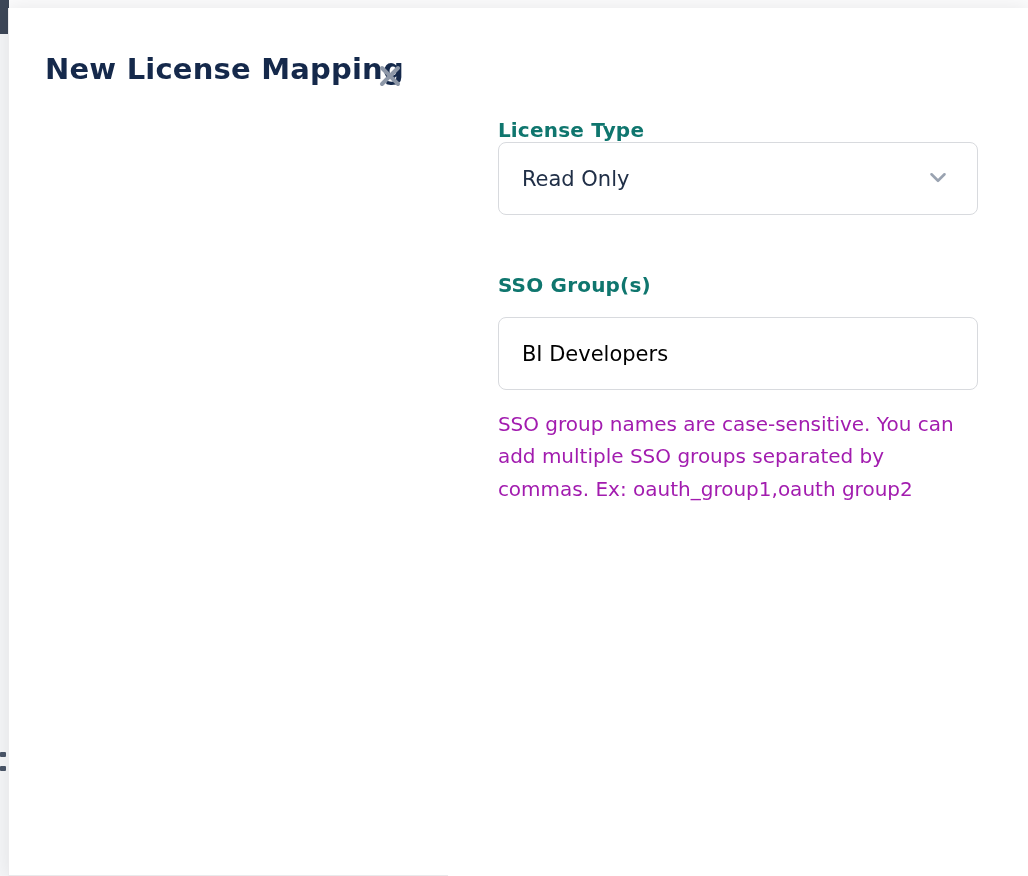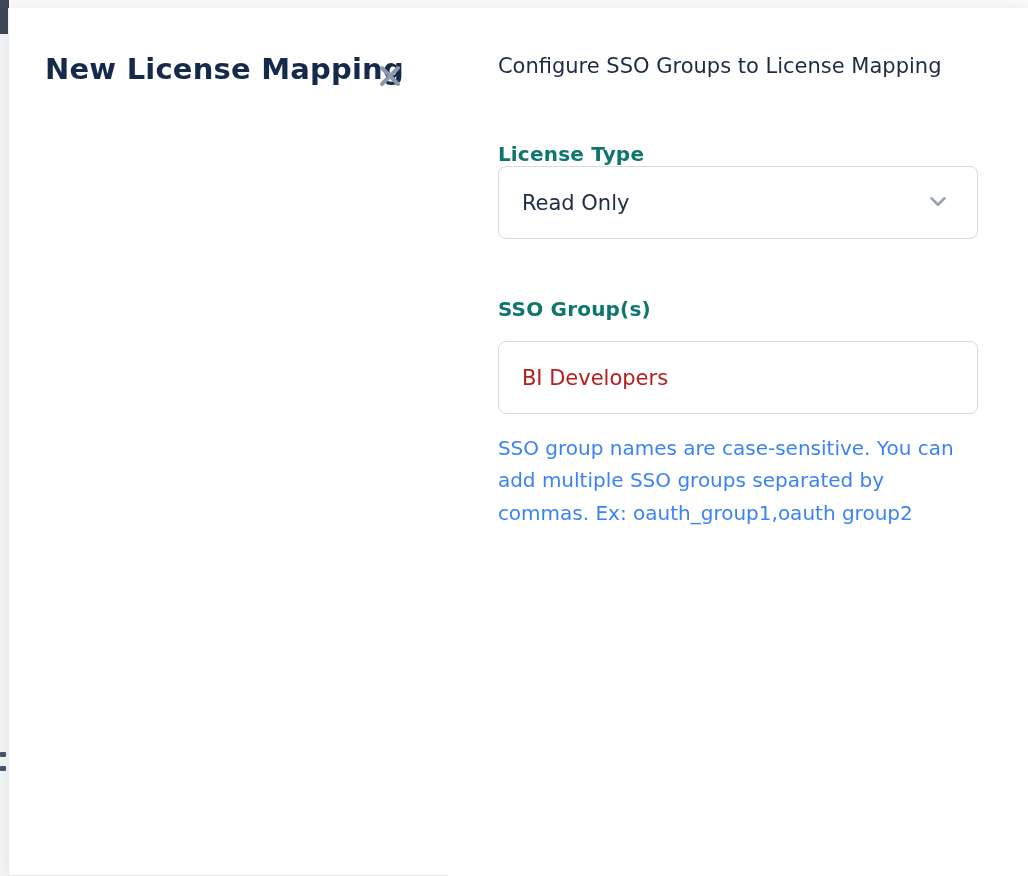--- a/index.html
+++ b/index.html
@@ -80,31 +80,31 @@
 
   .text-input {
     margin-top: 20px;
     width: 100%;
     height: 73px;
     border: 1px solid #d8dade;
     border-radius: 8px;
     background: #ffffff;
     padding: 0 23px;
     font-size: 21px;
-    color: #b91c1c;
+    color: #000000;
     font-family: "DejaVu Sans", "Liberation Sans", sans-serif;
     outline: none;
     display: block;
   }
 
   .help-text {
     margin-top: 18px;
     font-size: 20px;
     line-height: 1.62;
-    color: #3b82f6;
+    color: #a21caf;
     max-width: 845px;
   }
 </style>
 </head>
 <body>
 
 <div class="stage">
 
   <div class="underlay">
     <div class="underlay-dark-top"></div>
@@ -122,21 +122,20 @@
         <span>
           <svg width="26" height="26" viewBox="0 0 26 26">
             <path d="M5 5 L21 21 M21 5 L5 21" stroke="#8e98a8" stroke-width="4" stroke-linecap="round"></path>
           </svg>
         </span>
       </button>
     </div>
 
     <div class="modal-body">
 
-      <div class="subtitle">Configure SSO Groups to License Mapping</div>
 
       <div class="field-label first">License Type</div>
 
       <div class="select-box">
         <span class="select-value">Read Only</span>
         <span class="chevron">
           <svg width="26" height="26" viewBox="0 0 24 24" fill="none">
             <polyline points="6,9.5 12,15.5 18,9.5" stroke="#9aa3b1" stroke-width="2.4" stroke-linecap="round" stroke-linejoin="round"></polyline>
           </svg>
         </span>

